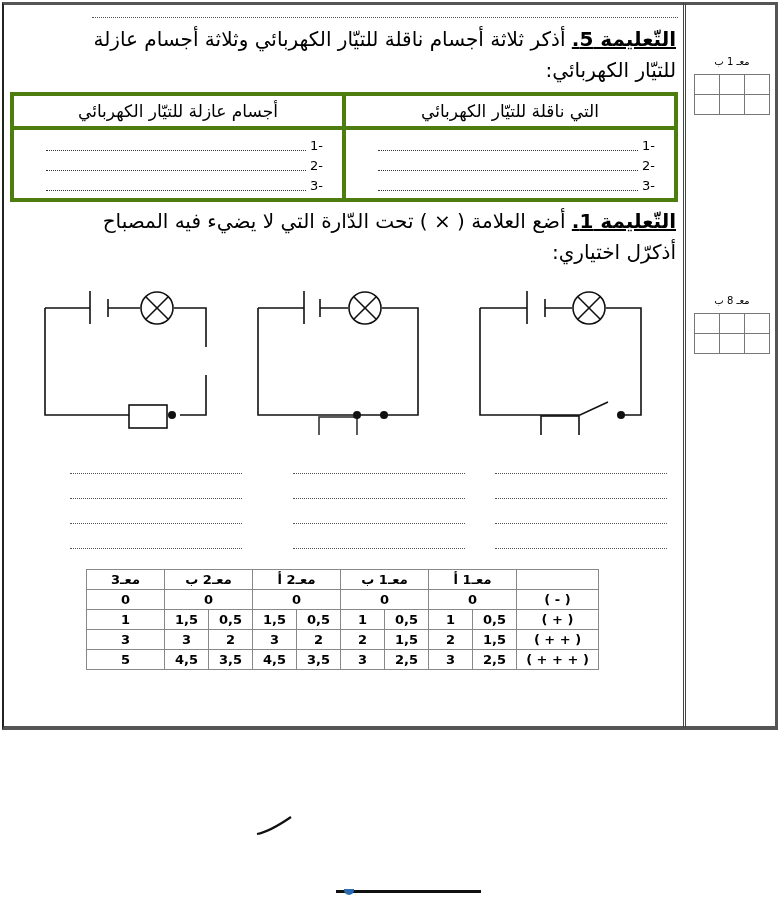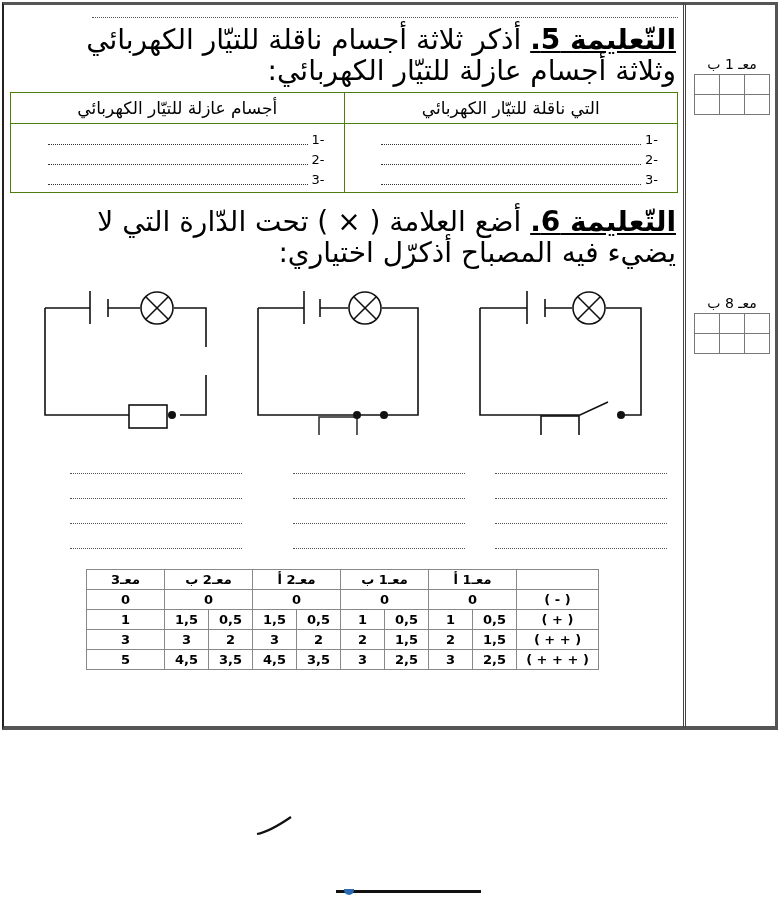--- a/index.html
+++ b/index.html
@@ -5,34 +5,34 @@
   html, body { margin:0; padding:0; background:#fff; }
   body { width:784px; height:907px; position:relative; overflow:hidden;
          font-family:"DejaVu Sans", sans-serif; color:#000; }
   .frame { position:absolute; left:2px; top:2px; width:776px; height:728px;
            border-top:3px solid #555; border-left:2px solid #222;
            border-right:3px solid #555; border-bottom:4px solid #555; box-sizing:border-box; }
   .divider { position:absolute; left:683px; top:3px; width:3px; height:725px;
              border-left:1px solid #444; border-right:1px solid #444; box-sizing:border-box; }
   .topdots { position:absolute; left:92px; top:17px; width:586px; border-top:1px dotted #555; }
   .rtl { direction:rtl; text-align:right; }
-  .q { position:absolute; right:108px; font-size:28px; line-height:31px; }
+  .q { position:absolute; right:108px; font-size:20px; line-height:31px; }
   .q .lbl { font-weight:bold; text-decoration:underline; }
   .q5 { top:24px; width:610px; }
   .q6 { top:206px; width:610px; }
   table.t5 { position:absolute; left:10px; top:92px; width:668px; border-collapse:collapse;
              direction:rtl; font-size:17px; }
-  table.t5 td, table.t5 th { border:1px solid #4d7c0f; }
+  table.t5 td, table.t5 th { border:4px solid #4d7c0f; }
   table.t5 th { font-weight:normal; height:28px; text-align:center; width:50%; }
   table.t5 td { vertical-align:top; padding:6px 10px 2px 10px; }
   .ansline { display:flex; direction:rtl; font-size:13px; line-height:20px; }
   .ansline .num { width:22px; text-align:left; }
   .ansline .dots { flex:0 0 260px; border-bottom:1px dotted #333; height:14px; margin-right:4px; }
   .grade { position:absolute; left:694px; width:76px; }
-  .grade .gl { text-align:center; font-size:14px; direction:rtl; height:18px; }
+  .grade .gl { text-align:center; font-size:10px; direction:rtl; height:18px; }
   .grade table { border-collapse:collapse; width:76px; }
   .grade td { border:1px solid #777; height:17px; width:25px; }
   .circ { position:absolute; top:285px; }
   .writelines { position:absolute; top:449px; }
   .writelines div { border-bottom:1px dotted #555; width:172px; height:24px; }
   table.crit { position:absolute; left:86px; top:569px; border-collapse:collapse; direction:rtl;
                font-family:"DejaVu Sans", sans-serif; font-weight:bold; font-size:13px; }
   table.crit td { border:1px solid #888; height:19px; text-align:center; padding:0;margin-top:48px; }
   .stroke1 { position:absolute; left:255px; top:815px; }
   .stroke2 { position:absolute; left:336px; top:890px; width:145px; height:3px; background:#111; }
@@ -118,21 +118,21 @@
   <tr>
           <td></td>
           <td></td>
           <td></td>
         </tr>
       </tbody>
     </table>
 </div>
 
 <div class="q q6 rtl">
-  <span class="lbl">التّعليمة 6.</span>
+  <span class="lbl">التّعليمة 1.</span>
   <span>أضع العلامة ( × ) تحت الدّارة التي لا يضيء فيه المصباح أذكرّل اختياري:</span>
 </div>
 
 <svg class="circ" style="left:40px;" width="180" height="150">
   <g stroke="#111" stroke-width="1.6" fill="none">
     <path d="M5 23 H50 M68 23 H100 M134 23 H166 V62 M166 90 V130 H140 M5 23 V130 H90"></path>
     <line x1="50" y1="6" x2="50" y2="39"></line>
       <line x1="68" y1="14" x2="68" y2="32"></line>
     <circle cx="117" cy="23" r="16"></circle>
       <line x1="106" y1="12" x2="128" y2="34"></line>

